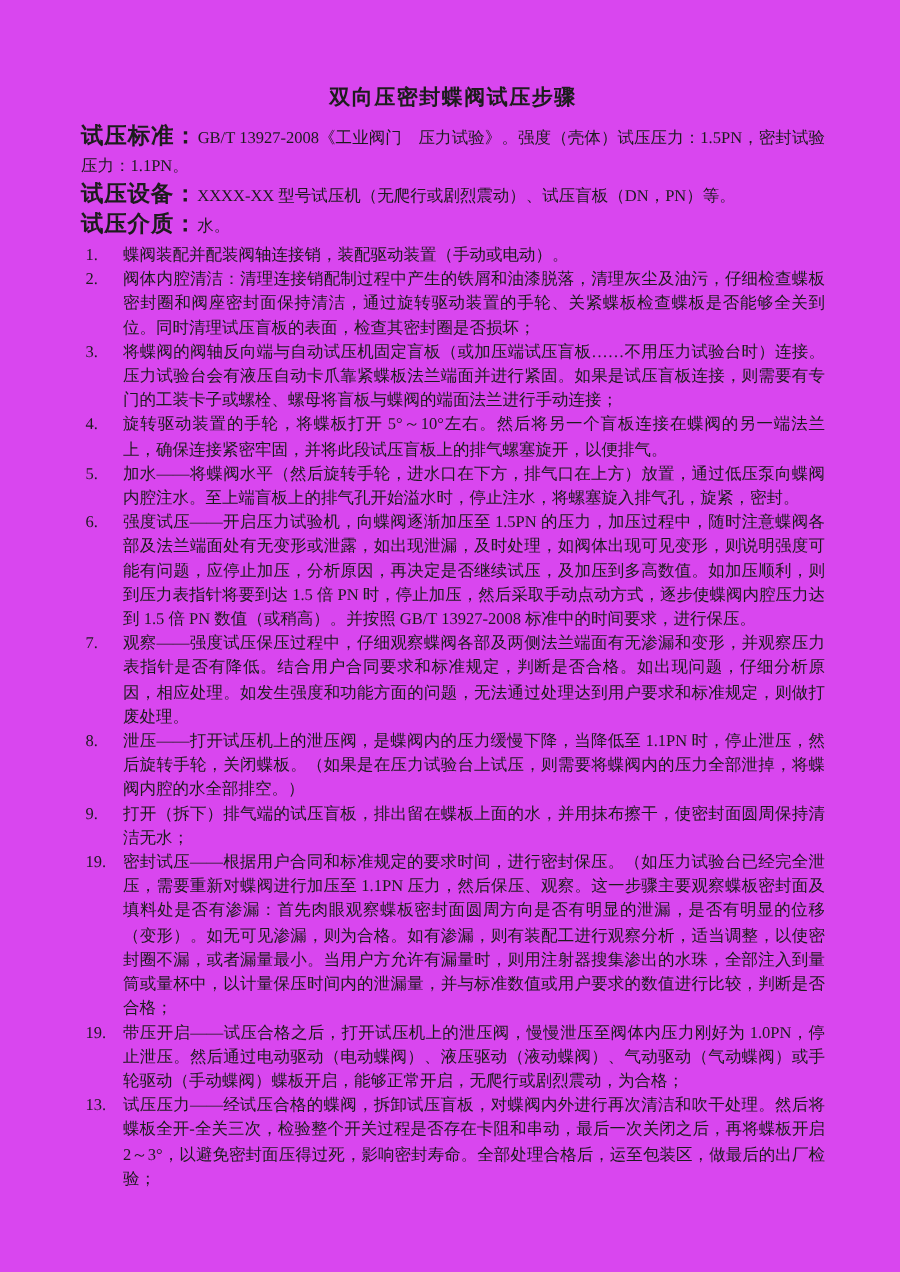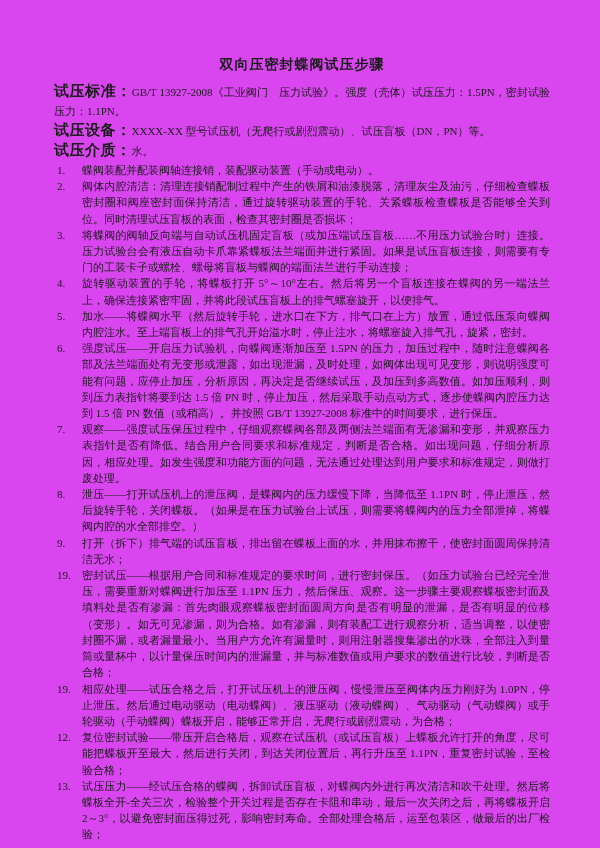--- a/index.html
+++ b/index.html
@@ -107,25 +107,21 @@
     <li class="step-item">
         <span class="step-num">9.</span>
         <span class="step-body"><span class="step-lead"></span><span>打开（拆下）排气端的试压盲板，排出留在蝶板上面的水，并用抹布擦干，使密封面圆周保持清洁无水；</span></span>
       </li>
     <li class="step-item">
         <span class="step-num">19.</span>
         <span class="step-body"><span class="step-lead">密封试压——</span><span>根据用户合同和标准规定的要求时间，进行密封保压。（如压力试验台已经完全泄压，需要重新对蝶阀进行加压至 1.1PN 压力，然后保压、观察。这一步骤主要观察蝶板密封面及填料处是否有渗漏：首先肉眼观察蝶板密封面圆周方向是否有明显的泄漏，是否有明显的位移（变形）。如无可见渗漏，则为合格。如有渗漏，则有装配工进行观察分析，适当调整，以使密封圈不漏，或者漏量最小。当用户方允许有漏量时，则用注射器搜集渗出的水珠，全部注入到量筒或量杯中，以计量保压时间内的泄漏量，并与标准数值或用户要求的数值进行比较，判断是否合格；</span></span>
       </li>
     <li class="step-item">
         <span class="step-num">19.</span>
-        <span class="step-body"><span class="step-lead">相应处理——</span><span>试压合格之后，打开试压机上的泄压阀，慢慢泄压至阀体内压力刚好为 1.0PN，停止泄压。然后通过电动驱动（电动蝶阀）、液压驱动（液动蝶阀）、气动驱动（气动蝶阀）或手轮驱动（手动蝶阀）蝶板开启，能够正常开启，无爬行或剧烈震动，为合格；</span></span>
-      </li>
-    <li class="step-item">
-        <span class="step-num">12.</span>
-        <span class="step-body"><span class="step-lead">复位密封试验——</span><span>带压开启合格后，观察在试压机（或试压盲板）上蝶板允许打开的角度，尽可能把蝶板开至最大，然后进行关闭，到达关闭位置后，再行升压至 1.1PN，重复密封试验，至检验合格；</span></span>
+        <span class="step-body"><span class="step-lead">带压开启——</span><span>试压合格之后，打开试压机上的泄压阀，慢慢泄压至阀体内压力刚好为 1.0PN，停止泄压。然后通过电动驱动（电动蝶阀）、液压驱动（液动蝶阀）、气动驱动（气动蝶阀）或手轮驱动（手动蝶阀）蝶板开启，能够正常开启，无爬行或剧烈震动，为合格；</span></span>
       </li>
     <li class="step-item">
         <span class="step-num">13.</span>
         <span class="step-body"><span class="step-lead">试压压力——</span><span>经试压合格的蝶阀，拆卸试压盲板，对蝶阀内外进行再次清洁和吹干处理。然后将蝶板全开-全关三次，检验整个开关过程是否存在卡阻和串动，最后一次关闭之后，再将蝶板开启 2～3°，以避免密封面压得过死，影响密封寿命。全部处理合格后，运至包装区，做最后的出厂检验；</span></span>
       </li>
 
   </ol>
 </div>
 
 </body></html>

